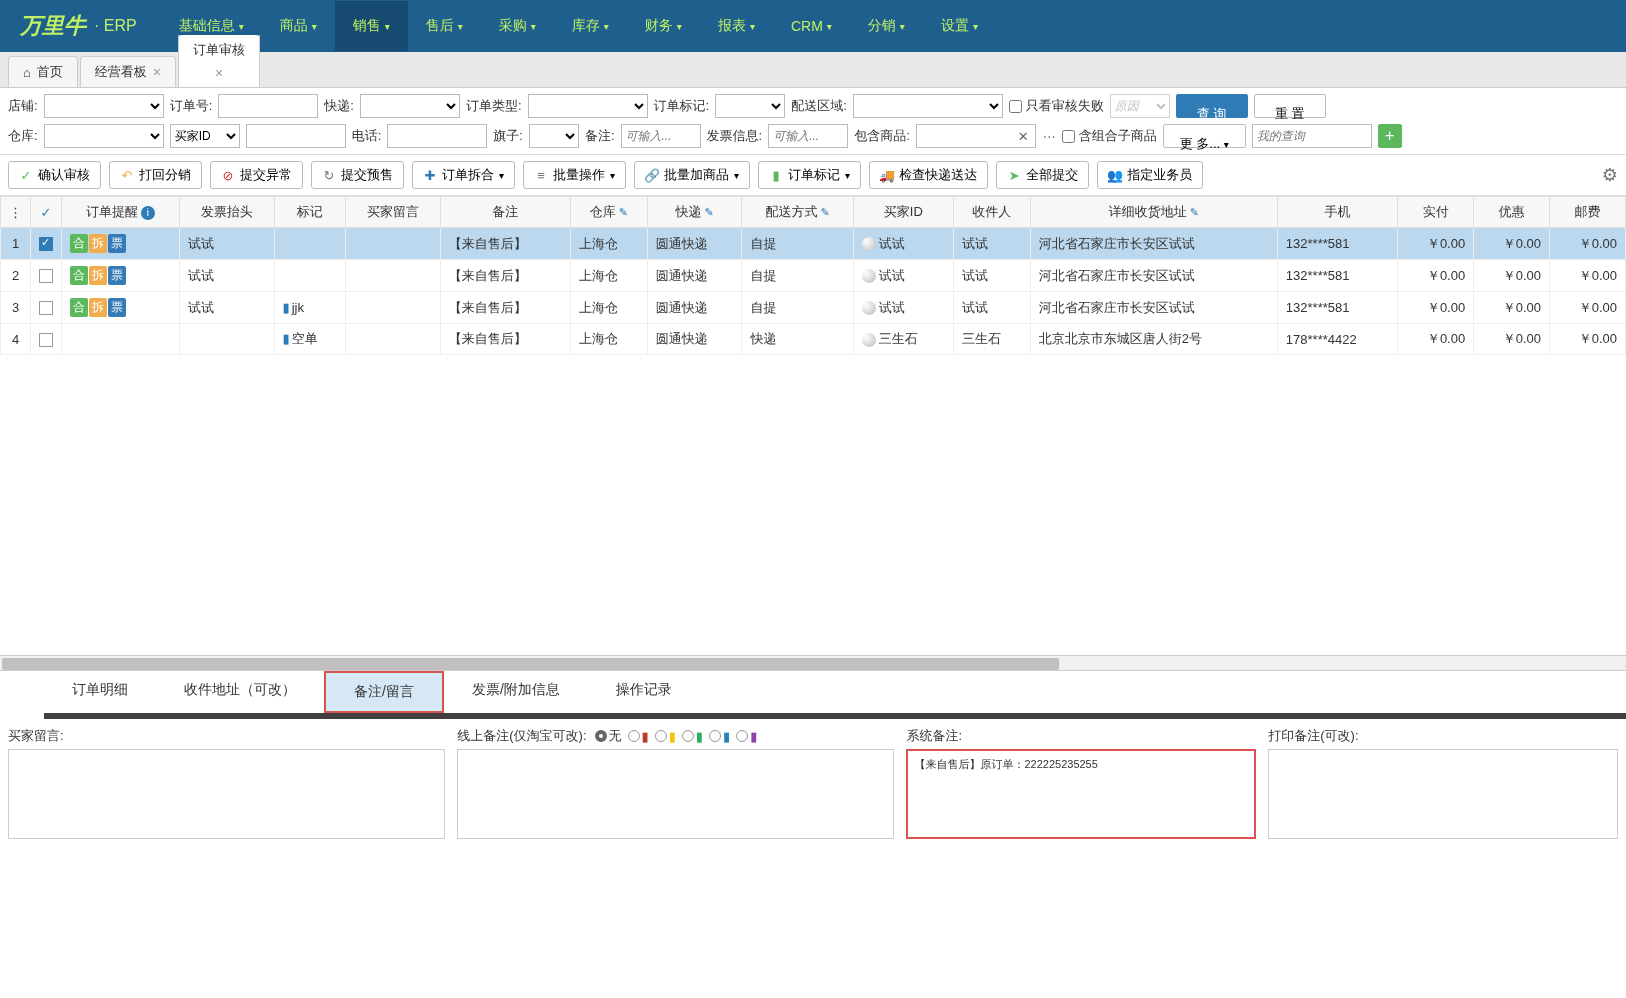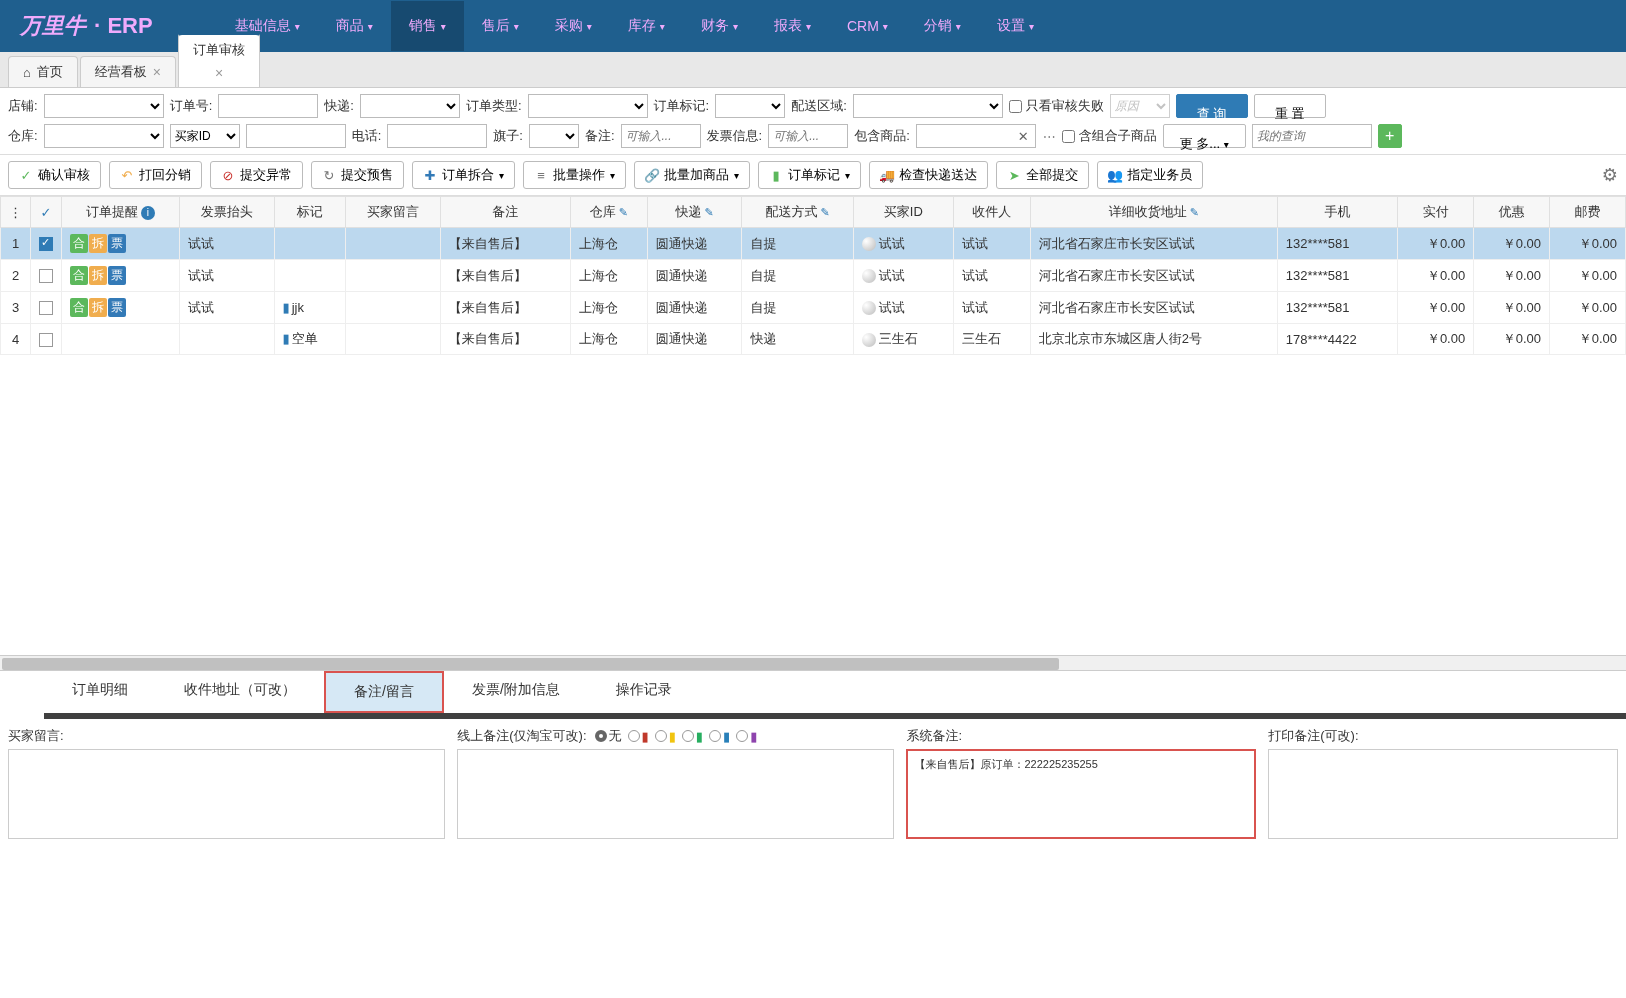--- a/index.html
+++ b/index.html
@@ -1,21 +1,21 @@
 <!DOCTYPE html>
 <html><head>
 <meta charset="utf-8">
 <style>
 * { margin: 0; padding: 0; box-sizing: border-box; font-family: "Microsoft YaHei", Arial, sans-serif; }
 body { background: #fff; font-size: 13px; color: #333; width: 1626px; }
 
 
-.topnav { background: #1f5f8e; height: 52px; display: flex; align-items: center; color: #f0abfc; padding: 0 20px; }
+.topnav { background: #1f5f8e; height: 52px; display: flex; align-items: center; color: #bef264; padding: 0 20px; }
 .logo { font-size: 22px; font-style: italic; font-weight: bold; margin-right: 8px; }
-.erp { font-size: 22px; margin-right: 64px; font-weight: bold; }
+.erp { font-size: 16px; margin-right: 24px; }
 .nav-items { display: flex; gap: 0; }
 .nav-item { padding: 16px 18px; cursor: pointer; display: flex; align-items: center; gap: 4px; font-size: 14px; }
 .nav-item.active { background: #174a70; }
 .caret { font-size: 10px; }
 
 
 .tabs { background: #e8e8e8; border-bottom: 1px solid #ccc; display: flex; align-items: flex-end; padding: 4px 0 0 8px; height: 36px; }
 .tab { padding: 6px 14px; background: #f5f5f5; border: 1px solid #ccc; border-bottom: none; border-radius: 4px 4px 0 0; margin-right: 2px; display: flex; align-items: center; gap: 6px; cursor: pointer; font-size: 13px; }
 .tab.active { background: #fff; border-top: 2px solid #1f5f8e; flex-direction: column; }
 .tab .close { color: #999; font-size: 14px; cursor: pointer; }

